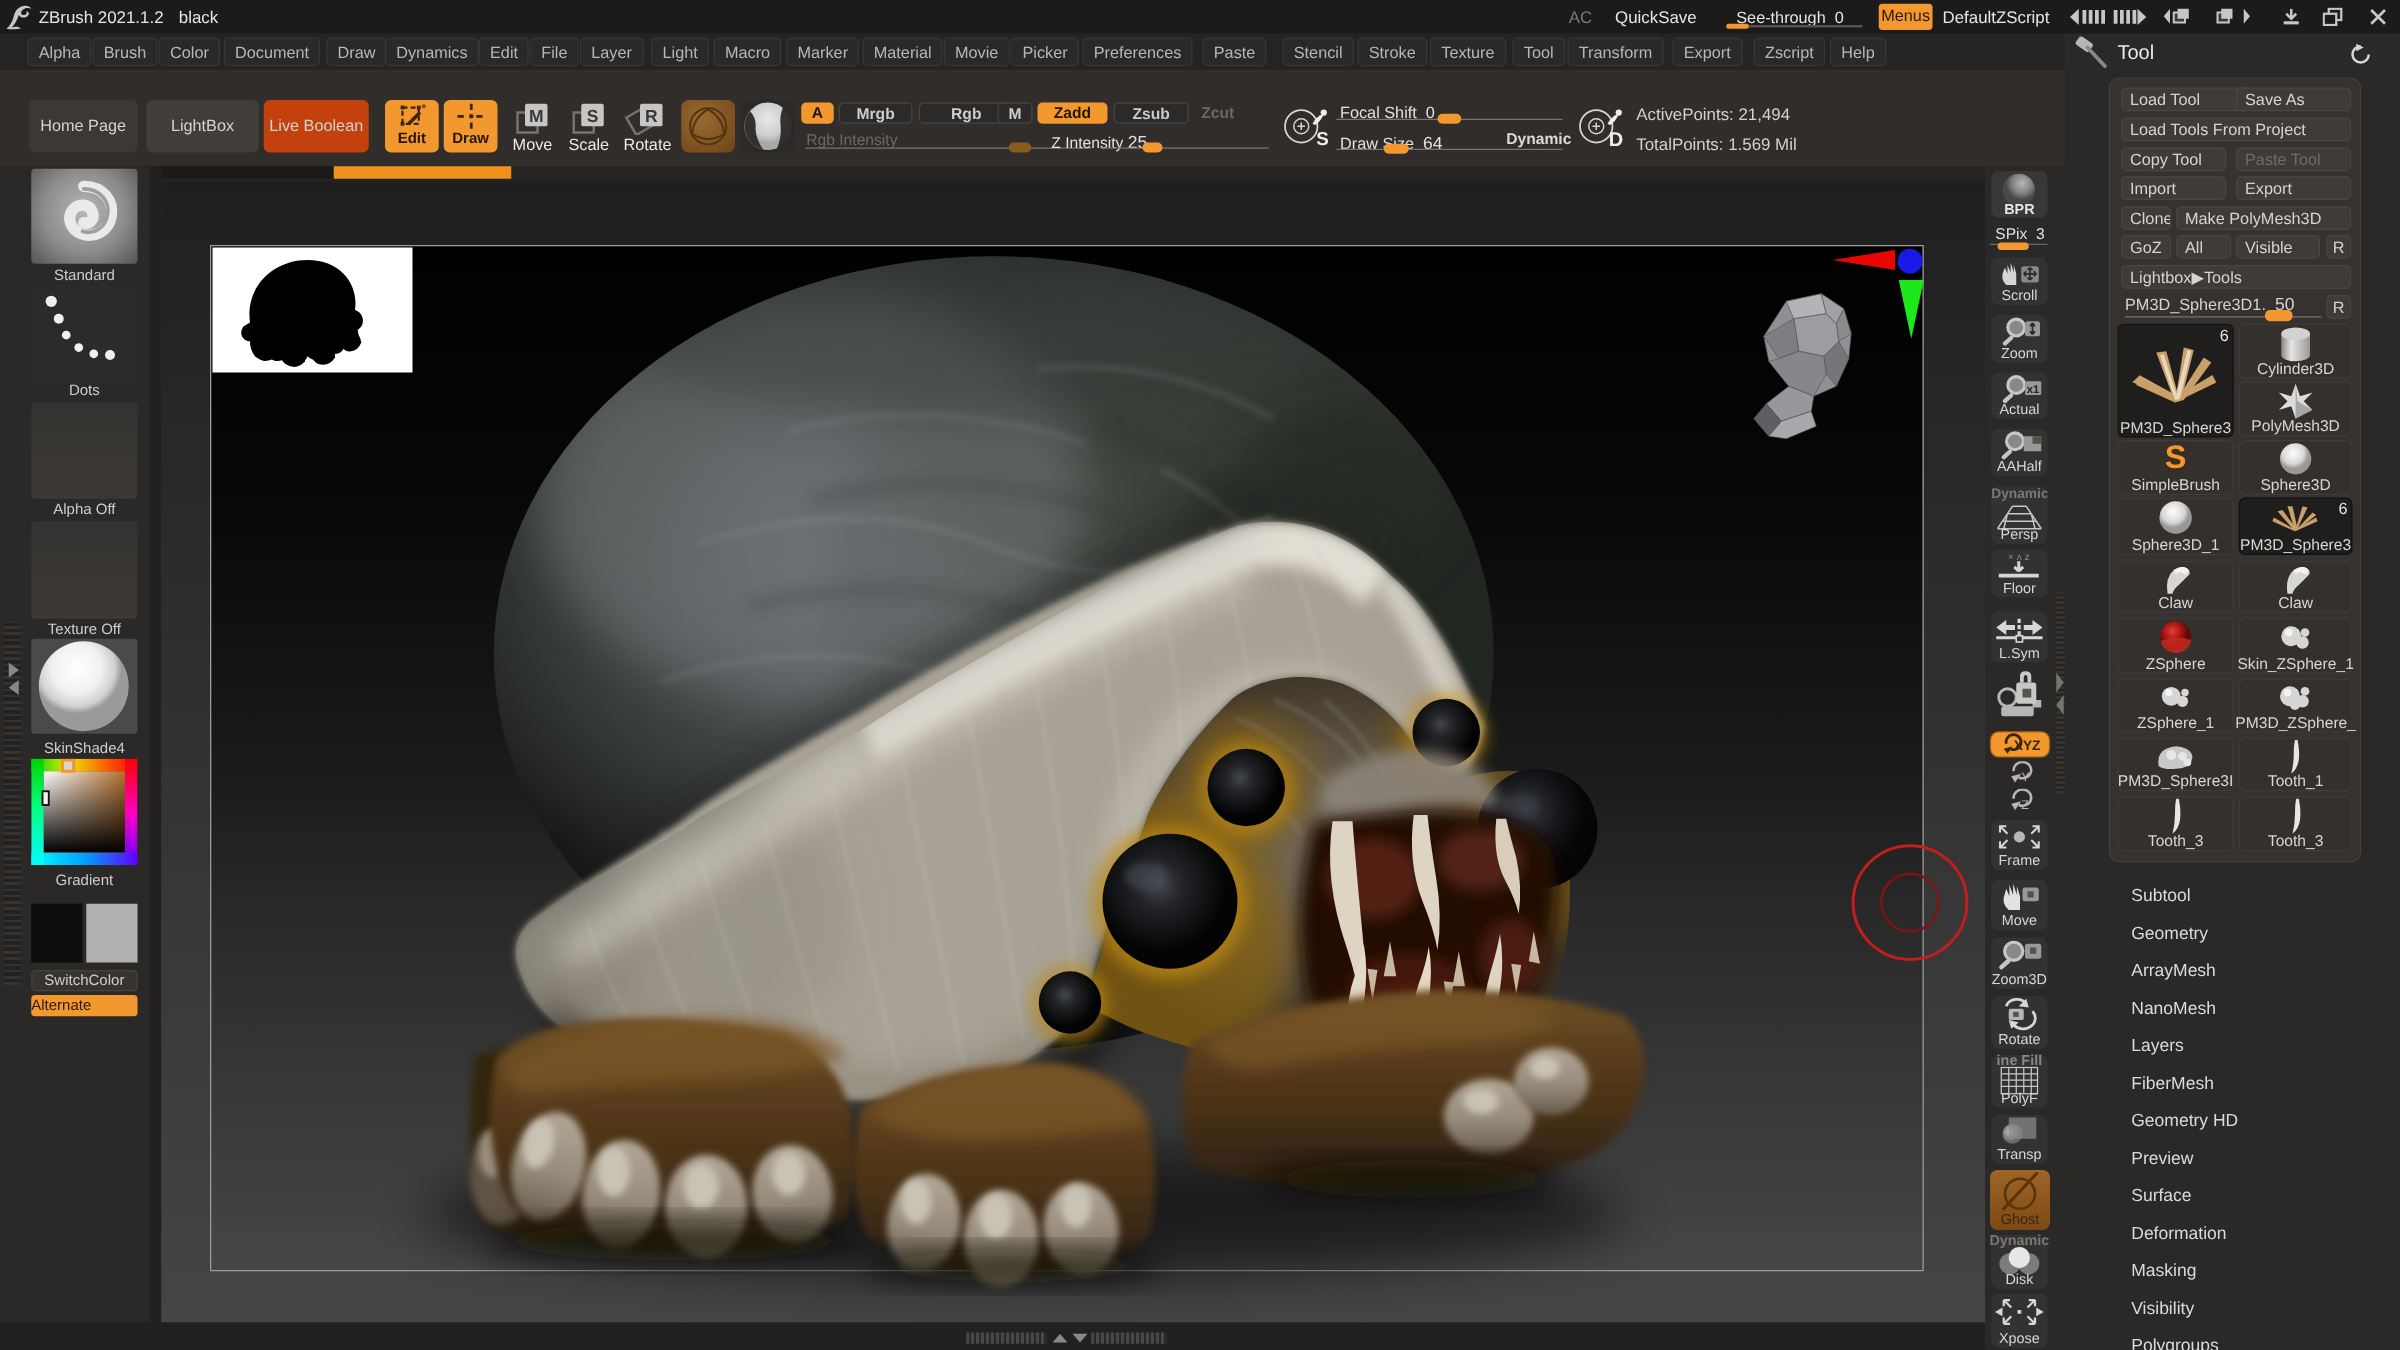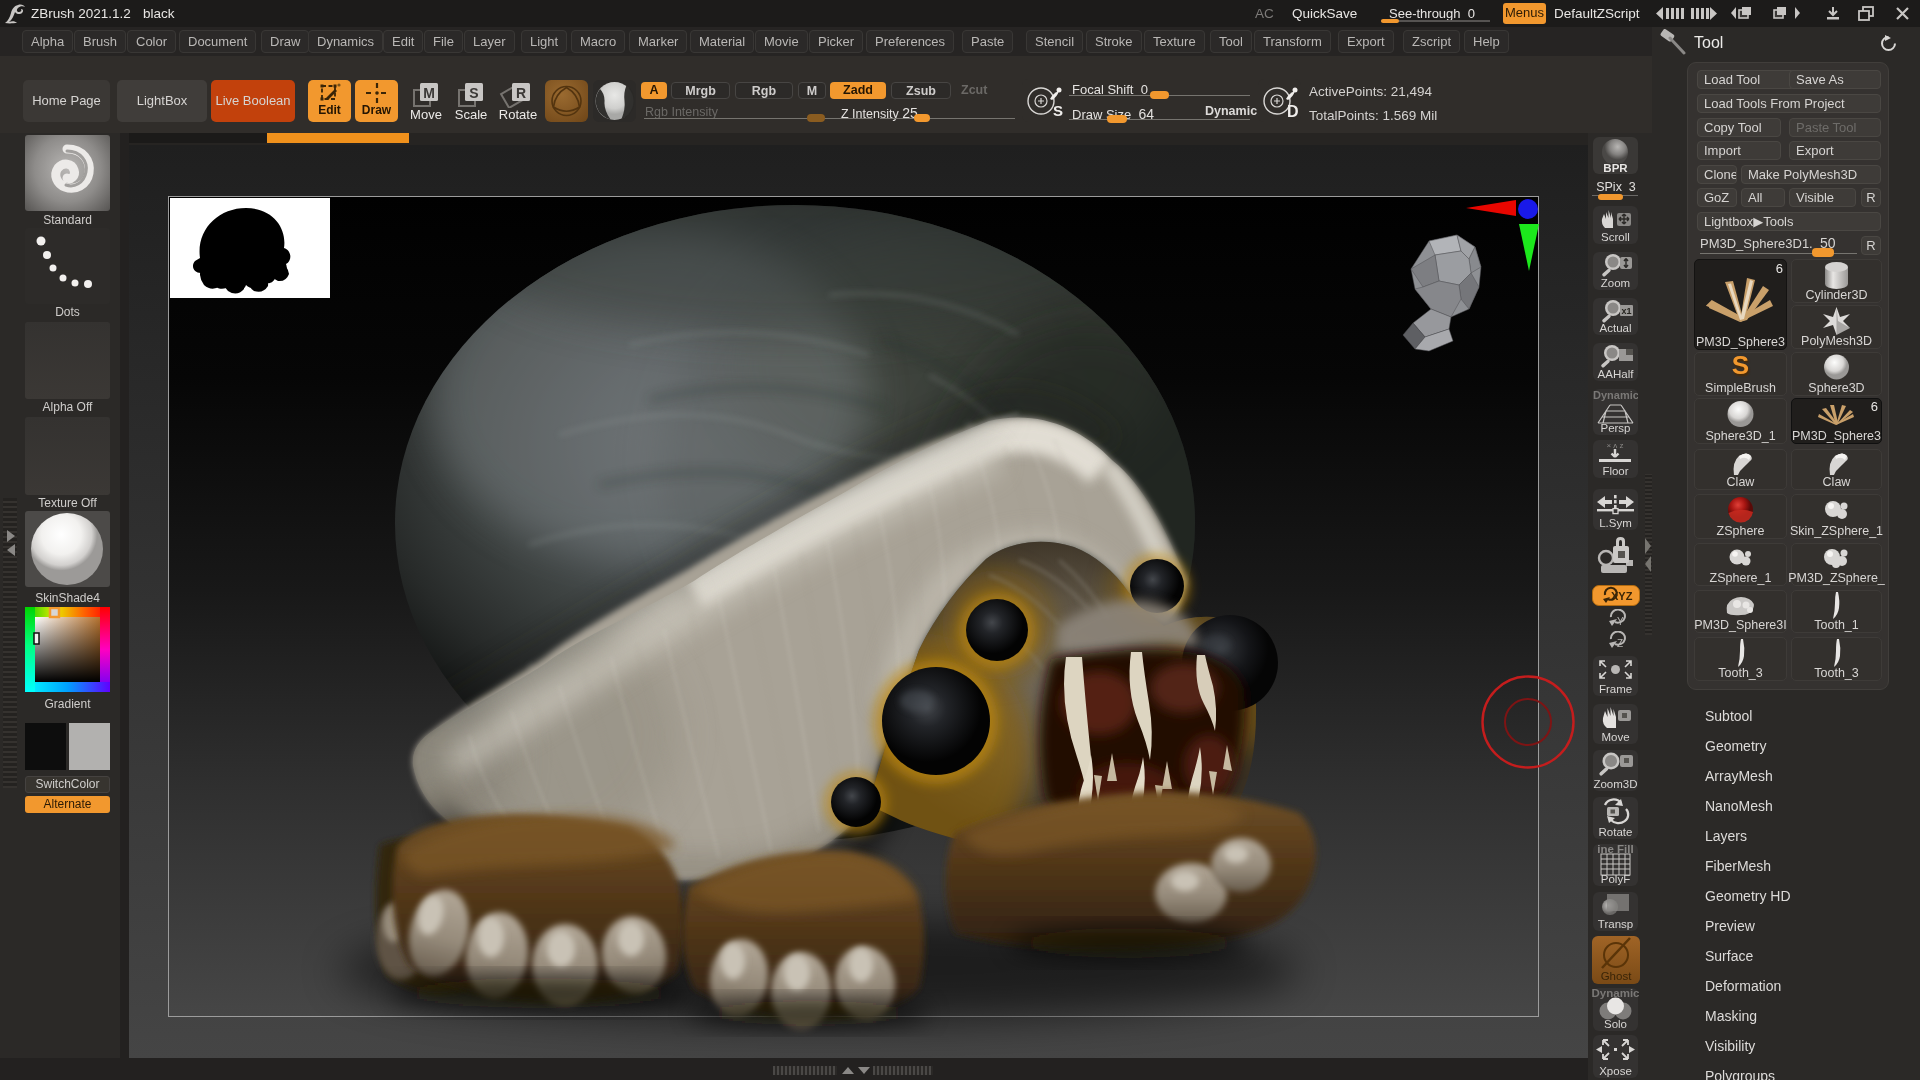--- a/index.html
+++ b/index.html
@@ -197,21 +197,21 @@
               <stop offset="100%" stop-color="#a8a8a6"></stop>
             </radialGradient>
           </defs>
         <circle cx="21.5" cy="21" r="19" fill="url(#ballg)"></circle>
         <path d="M7 9 A 19 19 0 0 0 17.5 39.5 Q 11 30 11.5 22 Q 12 14 7 9 Z" fill="#2a2927" opacity="0.95"></path>
         <path d="M33.5 5.5 A 19 19 0 0 1 28.5 39 Q 32.5 29 31.5 21 Q 30.5 12 33.5 5.5 Z" fill="#2a2927" opacity="0.95"></path>
       </svg>
     </div>
     <div class="abs" style="left:641px;top:26px;width:26px;height:17px;border-radius:4px;background:#f2982e;color:#241503;font-weight:bold;font-size:12.5px;text-align:center;line-height:16px">A</div>
     <div class="pillbtn" style="left:671px;top:26px;width:59px">Mrgb</div>
-    <div class="pillbtn" style="left:735px;top:26px;width:58px">Rgb</div>
+    <div class="pillbtn" style="left:735px;top:26px;width:76px">Rgb</div>
     <div class="pillbtn" style="left:798px;top:26px;width:28px">M</div>
     <div class="abs" style="left:830px;top:26px;width:56px;height:17px;border-radius:4px;background:#f2982e;color:#241503;font-weight:bold;font-size:12.5px;text-align:center;line-height:16px">Zadd</div>
     <div class="pillbtn" style="left:891px;top:26px;width:60px">Zsub</div>
     <div class="lbl" style="left:961px;top:27px;color:#6b6966;font-size:12.5px;font-weight:bold">Zcut</div>
     <div class="lbl" style="left:645px;top:49px;color:#6b6966;font-size:12.5px">Rgb Intensity</div>
     <div class="abs" style="left:644px;top:62px;width:229px;height:1px;background:#76746f"></div>
     <div class="abs" style="left:807px;top:58px;width:18px;height:8px;border-radius:4px;background:#8a5c20"></div>
     <div class="lbl" style="left:841px;top:49px;color:#e4e2e0;font-size:12.5px">Z Intensity <span style="font-size:14px">25</span></div>
     <div class="abs" style="left:880px;top:62px;width:135px;height:1px;background:#76746f"></div>
     <div class="abs" style="left:914px;top:58px;width:16px;height:8px;border-radius:4px;background:#f2982e"></div>
@@ -341,21 +341,21 @@
         <rect x="10" y="10" width="65" height="65" fill="url(#valg)"></rect>
         <rect x="25" y="1" width="9" height="9" fill="#d8d6d4" stroke="#f2982e" stroke-width="2.5"></rect>
         <rect x="9" y="26" width="5" height="11" fill="#f4f2f0" stroke="#111" stroke-width="1.5"></rect>
       </svg>
     </div>
     <div class="plabel" style="top:564px">Gradient</div>
 
     <div class="abs" style="left:3px;top:590px;width:41px;height:47px;background:#0d0d0d"></div>
     <div class="abs" style="left:47px;top:590px;width:41px;height:47px;background:#b2b1af"></div>
     <div class="abs" style="left:3px;top:643px;width:85px;height:17px;background:#37342f;border:1px solid #454240;border-radius:3px;color:#cfcdcb;font-size:12px;text-align:center;line-height:15px">SwitchColor</div>
-    <div class="abs" style="left:3px;top:663px;width:85px;height:17px;background:#f2982e;border-radius:3px;color:#2a1a05;font-size:12px;text-align:center;line-height:16px">Alternate</div>
+    <div class="abs" style="left:3px;top:663px;width:85px;height:17px;background:#f2982e;border-radius:3px;color:#2a1a05;font-size:12px;text-align:left;line-height:16px">Alternate</div>
   </div>
   <div class="abs" style="left:120px;top:133px;width:9px;height:947px;background:#232120"></div>
   <div class="abs" id="canvas">
       <div id="doc"></div>
   <svg class="abs" style="left:0;top:0" width="1459" height="913" viewBox="0 0 1459 913">
     <defs>
       <radialGradient id="shellg" cx="38%" cy="38%">
         <stop offset="0%" stop-color="#686e71"></stop>
         <stop offset="30%" stop-color="#52585a"></stop>
         <stop offset="58%" stop-color="#3d4241"></stop>
@@ -869,21 +869,21 @@
         </svg>
       <div class="abs" style="left:0;right:0;bottom:2px;text-align:center;font-size:11.5px;color:#3a2507">Ghost</div>
     </div>
     <div class="ibox" style="top:855px;height:43px">
       <div class="abs" style="left:-2px;right:-2px;top:-1px;font-size:11.5px;color:#7a7876;font-weight:bold;overflow:hidden">Dynamic</div>
       <svg width="45" height="30" viewBox="0 0 45 30" style="margin-top:6px">
           <circle cx="15" cy="17" r="8.5" fill="#7e7c7a"></circle>
           <circle cx="30" cy="17" r="8.5" fill="#7e7c7a"></circle>
           <circle cx="22.5" cy="12" r="8.5" fill="#e8e6e4"></circle>
         </svg>
-      <div class="ilabel">Solo</div>
+      <div class="ilabel">Disk</div>
     </div>
     <div class="ibox" style="top:902px;height:43px">
       <svg width="45" height="29" viewBox="0 0 45 29">
           <g stroke="#d8d6d4" stroke-width="1.8" fill="#d8d6d4">
             <path d="M10 5 L16 11 M10 5 L10 10 M10 5 L15 5" fill="none"></path>
             <path d="M35 5 L29 11 M35 5 L35 10 M35 5 L30 5" fill="none"></path>
             <path d="M10 24 L16 18 M10 24 L10 19 M10 24 L15 24" fill="none"></path>
             <path d="M35 24 L29 18 M35 24 L35 19 M35 24 L30 24" fill="none"></path>
             <path d="M3 14.5 L9 11 L9 18 Z" stroke="none"></path>
             <path d="M42 14.5 L36 11 L36 18 Z" stroke="none"></path>

